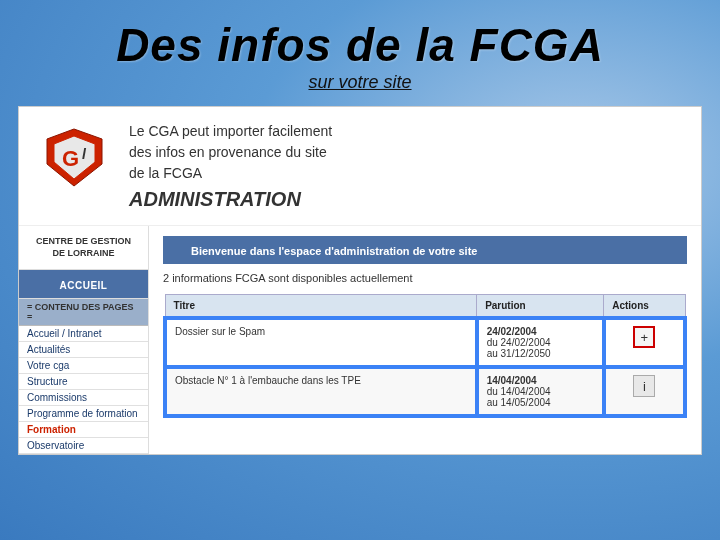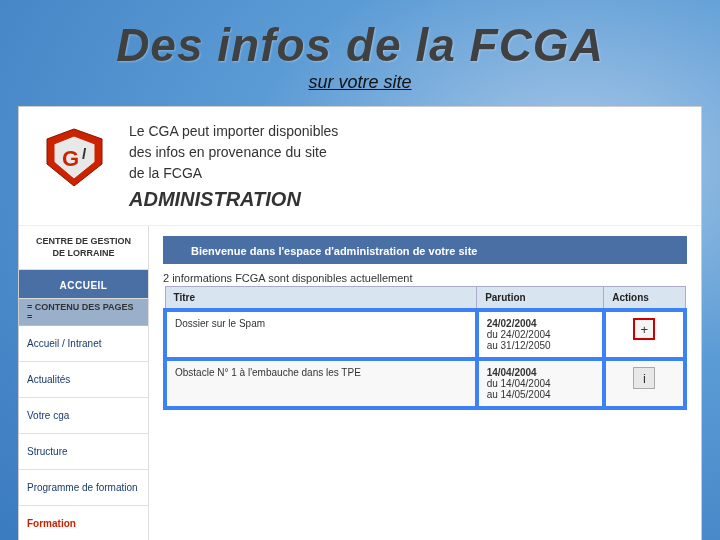--- a/index.html
+++ b/index.html
@@ -23,21 +23,21 @@
     
     .header {
       position: relative;
       z-index: 1;
       padding: 18px 30px 8px 30px;
       text-align: center;
     }
     .header-title {
       font-size: 46px;
       font-weight: bold;
-      color: #404040;
+      color: #000000;
       text-shadow: 1px 1px 2px rgba(255,255,255,0.3);
       font-style: italic;
       letter-spacing: 1px;
     }
     .header-subtitle {
       font-size: 18px;
       color: #111;
       text-decoration: underline;
       font-style: italic;
     }
@@ -139,21 +139,21 @@
     }
     .contenu-header span {
       font-size: 9px;
       color: #333;
       font-weight: bold;
     }
     .nav-items {
       list-style: none;
     }
     .nav-item {
-      padding: 12px 8px;
+      padding: 2px 8px;
       font-size: 10px;
       color: #1a3a6a;
       border-bottom: 1px solid #e0e0e0;
       cursor: pointer;
       background: white;
     }
     .nav-item.active {
       color: #cc2200;
       font-weight: bold;
     }
@@ -170,20 +170,21 @@
       margin-bottom: 6px;
     }
     .welcome-bar span {
       color: white;
       font-size: 11px;
       font-weight: bold;
     }
     .info-count {
       font-size: 11px;
       color: #333;
+      margin-bottom: 8px;
       padding: 2px 0;
     }
 
     
     .info-table {
       width: 100%;
       border-collapse: collapse;
       font-size: 10px;
     }
     .info-table th {
@@ -249,21 +250,21 @@
         <polygon points="32,12 53,20 53,38 32,55 12,38 12,20" fill="#e8e8e8" stroke="#cc2200" stroke-width="1"></polygon>
 
         <text x="20" y="42" font-size="22" font-weight="bold" fill="#cc2200" font-family="Arial">G</text>
 
         <text x="40" y="35" font-size="14" font-weight="bold" fill="#333" font-family="Arial" font-style="italic">l</text>
       </svg>
     </div>
 
     <div class="info-text-area">
       <div class="info-text">
-        <span>Le CGA peut importer disponibles</span><br>
+        <span>Le CGA peut importer facilement</span><br>
         <span>des infos en provenance du site</span><br>
         <span>de la FCGA</span>
       </div>
       <div class="admin-label">ADMINISTRATION</div>
     </div>
   </div>
 
   <div class="content-body">
 
     <div class="sidebar">
@@ -277,20 +278,21 @@
         <span>ACCUEIL</span>
       </div>
       <div class="contenu-header">
         <span>= CONTENU DES PAGES =</span>
       </div>
       <ul class="nav-items">
         <li class="nav-item">Accueil / Intranet</li>
         <li class="nav-item">Actualités</li>
         <li class="nav-item">Votre cga</li>
         <li class="nav-item">Structure</li>
+        <li class="nav-item">Commissions</li>
         <li class="nav-item">Programme de formation</li>
         <li class="nav-item active">Formation</li>
         <li class="nav-item">Observatoire</li>
       </ul>
     </div>
 
     <div class="main-area">
       <div class="welcome-bar">
         <span>Bienvenue dans l'espace d'administration de votre site</span>
       </div>

